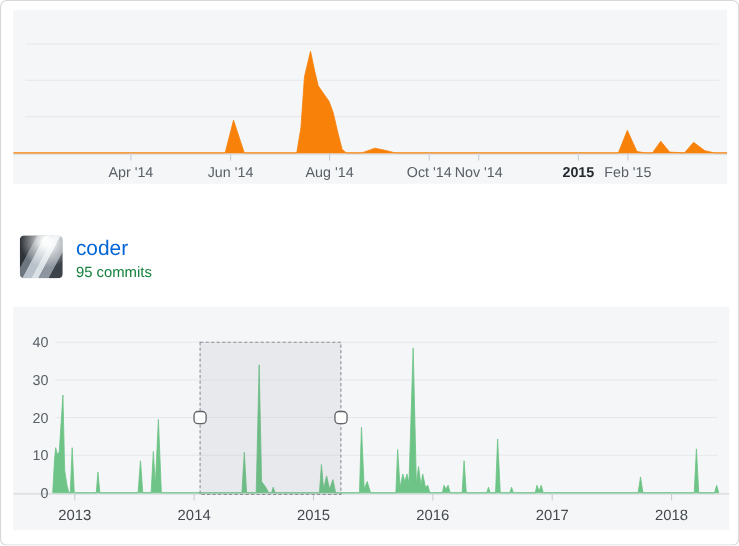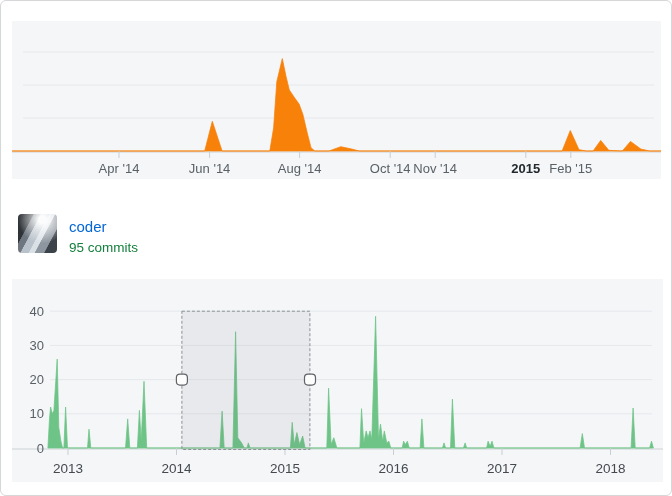--- a/index.html
+++ b/index.html
@@ -3,37 +3,37 @@
 <meta charset="utf-8">
 <style>
   html,body{margin:0;padding:0;background:#ffffff;}
   *{box-sizing:border-box;}
   .page{
     position:relative;width:672px;height:496px;background:#ffffff;
     border:1px solid #d5d7d9;border-radius:6px;overflow:hidden;
     font-family:"Liberation Sans",sans-serif;
   }
   .panel{position:absolute;background:#f4f6f8;}
-  #panel-top{left:11px;top:20px;width:649px;height:158px;}
+  #panel-top{left:11px;top:8px;width:649px;height:158px;}
   #panel-bottom{left:11px;top:278px;width:651px;height:203px;}
   svg{display:block;}
   svg text{font-family:"Liberation Sans",sans-serif;}
   .contributor-card{
     position:absolute;left:17px;top:213px;display:flex;align-items:flex-start;
   }
   .avatar{
     width:39px;height:39px;border-radius:4px;flex:0 0 auto;
     background-color:#9aa2ab;
     background-image:
       radial-gradient(circle at 62% 14%, rgba(255,255,255,0.95) 0 9%, rgba(255,255,255,0.5) 30%, rgba(255,255,255,0) 58%),
       linear-gradient(118deg,#2e3338 0 26%,#6d757e 27% 38%,#b9c2ca 39% 52%,#d9e0e6 53% 62%,#8d959e 63% 78%,#3c4249 79% 100%);
   }
   .contributor-meta{margin-left:12px;padding-top:2px;}
   .contributor-name{
-    font-size:15px;line-height:21px;color:#0366d6;text-decoration:none;display:block;
+    font-size:19px;line-height:21px;color:#0366d6;text-decoration:none;display:block;
   }
   .contributor-commits{
     font-size:13.5px;line-height:17px;color:#15803d;margin-top:2px;
   }
 </style>
 </head>
 <body>
 
 <div class="page">
 

